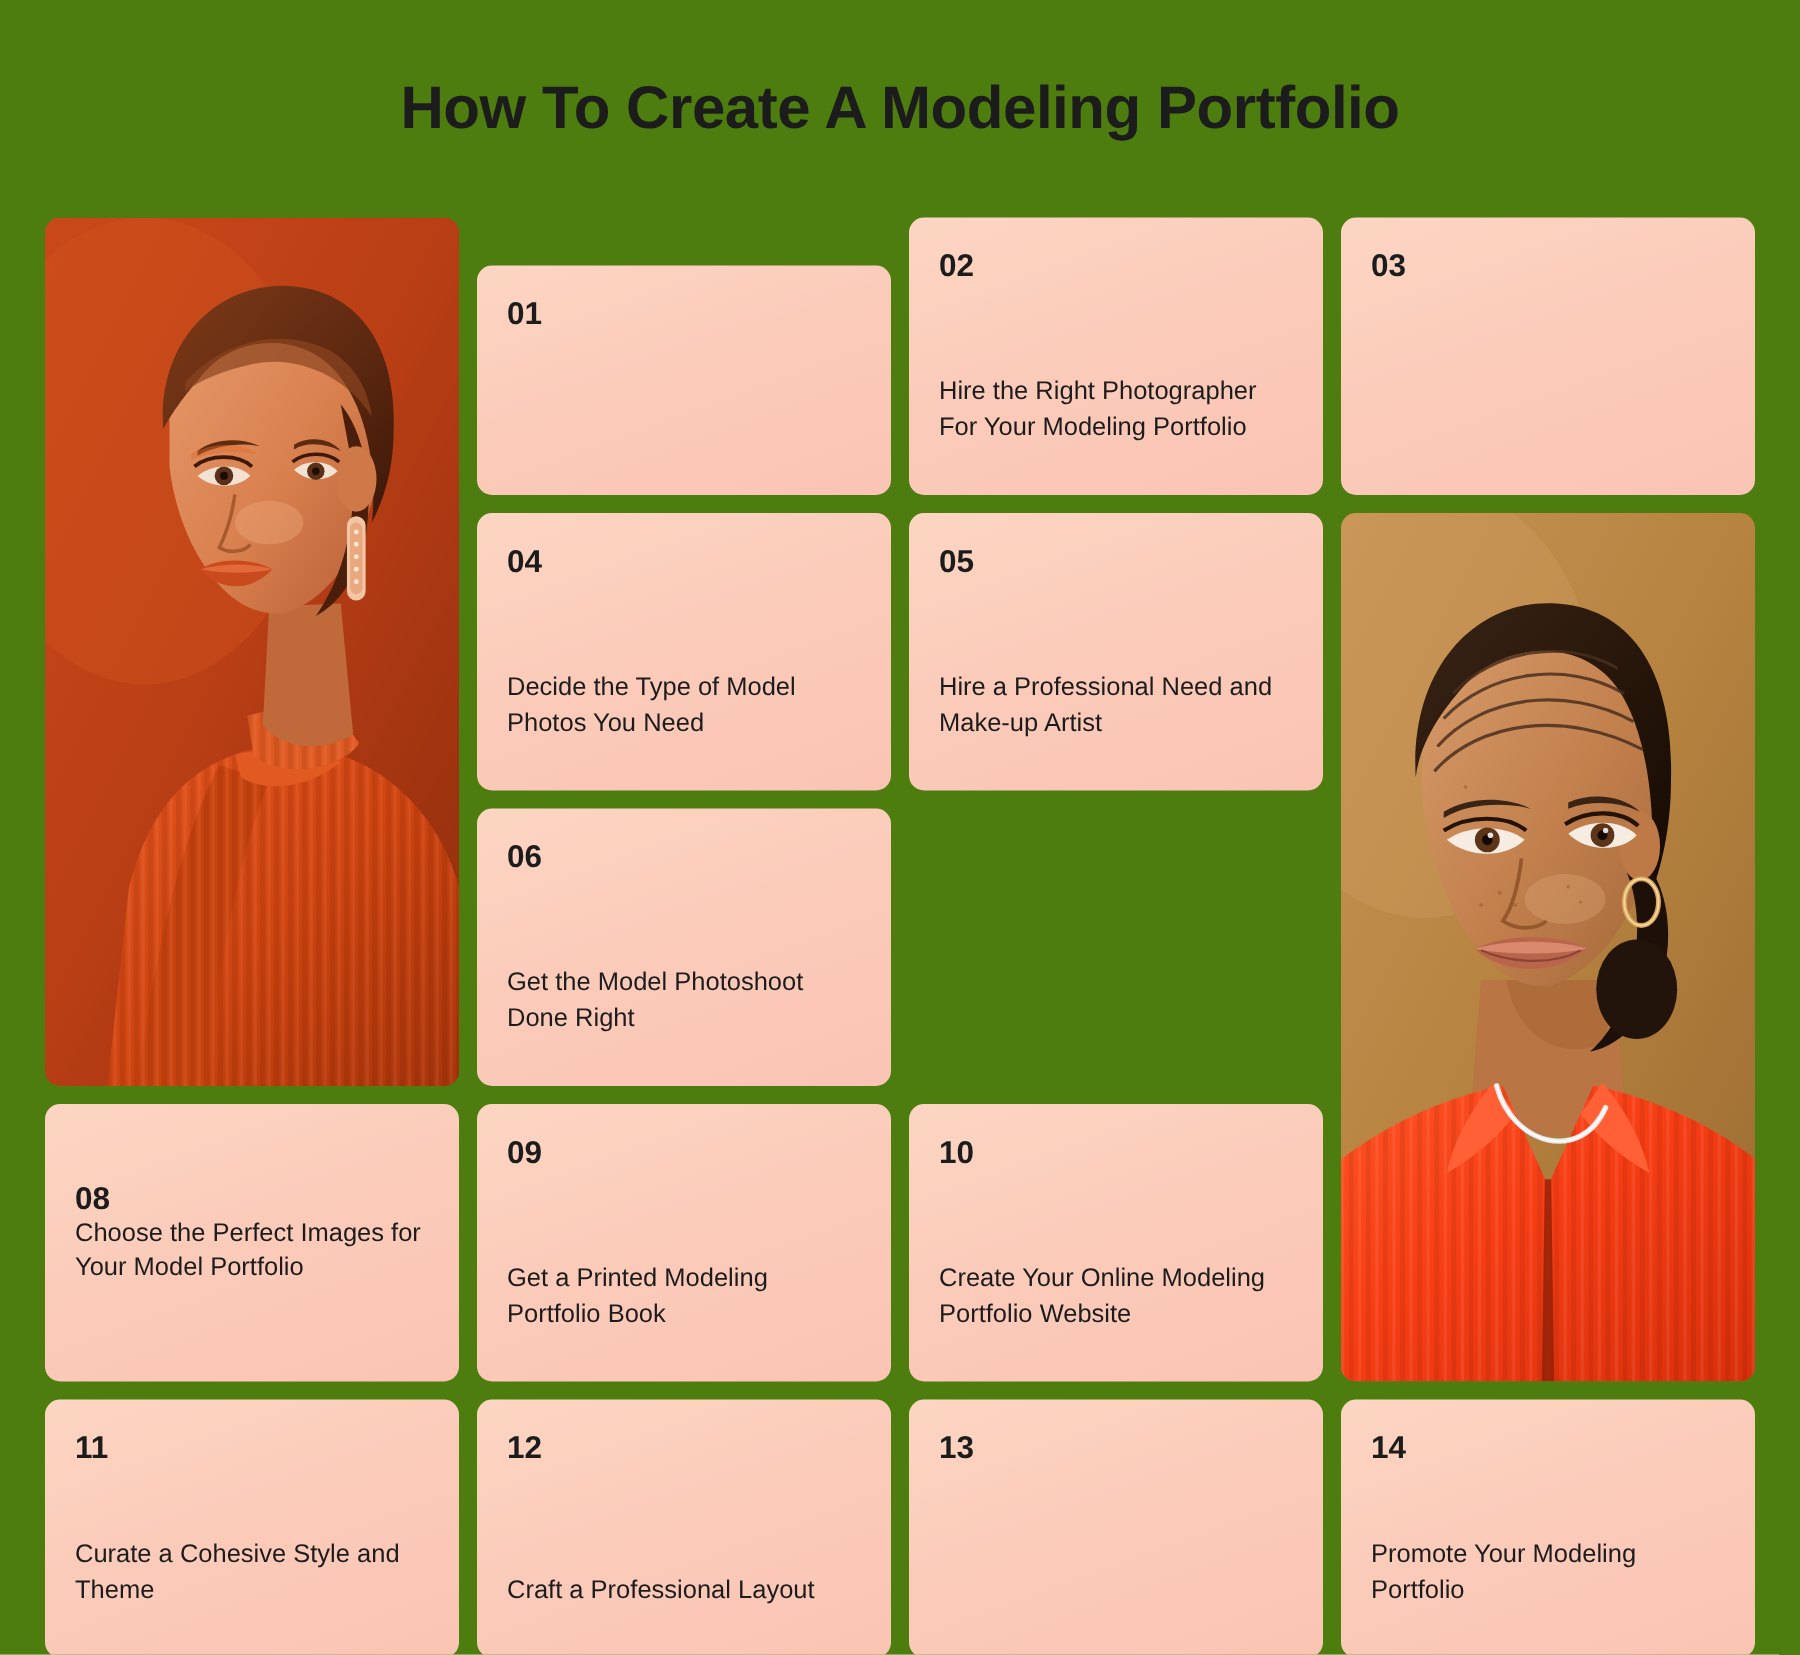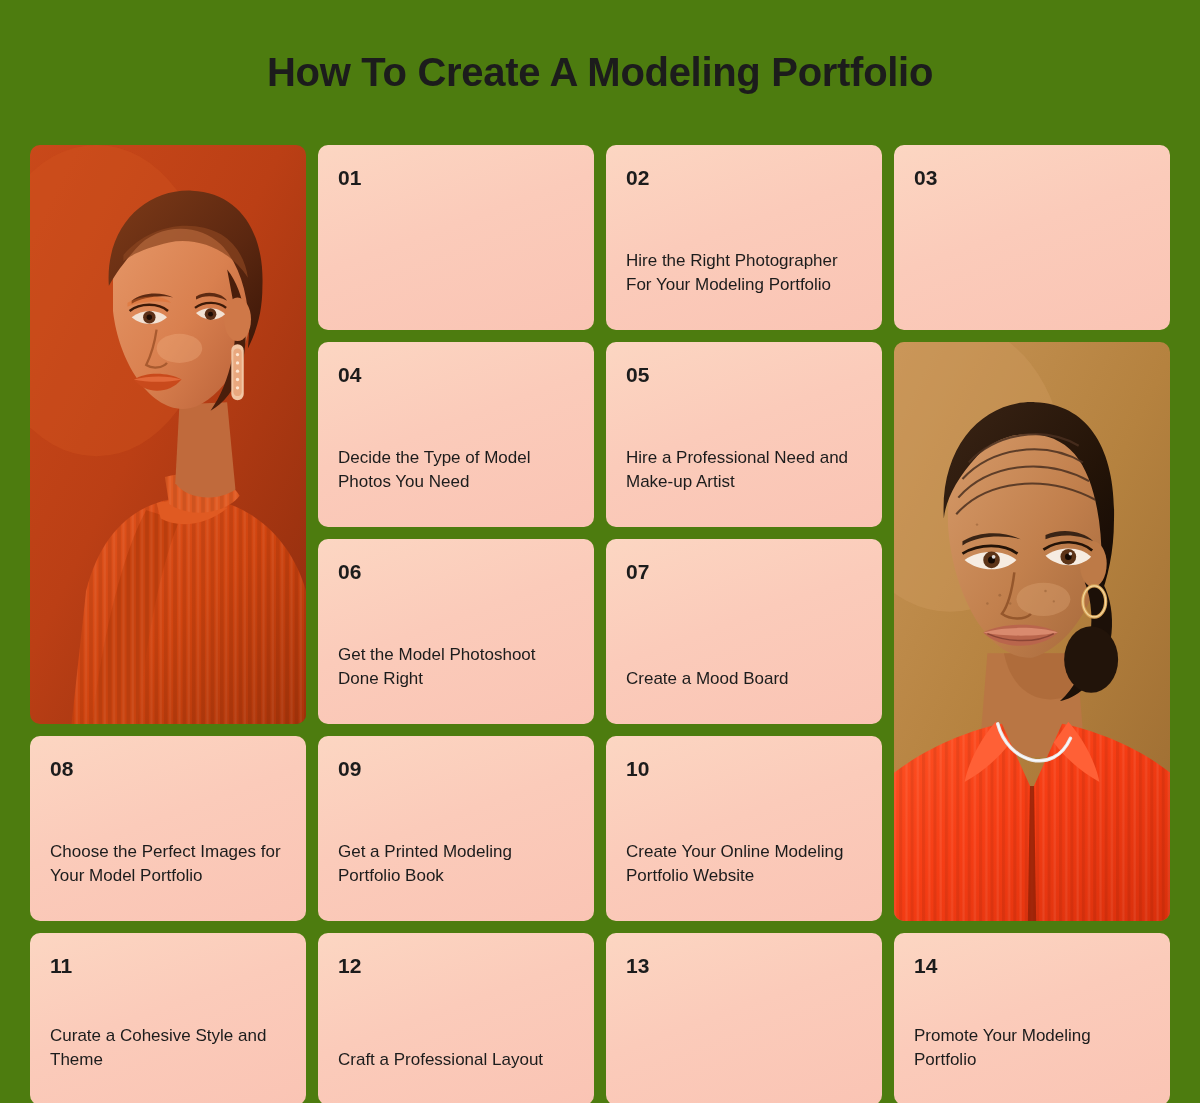--- a/index.html
+++ b/index.html
@@ -79,28 +79,28 @@
   .photo {
     border-radius: 10px;
     overflow: hidden;
     position: relative;
   }
   .photo svg { display: block; width: 100%; height: 100%; }
 
   
   .span-row-1-3 { grid-row: 1 / 4; grid-column: 1 / 2; }
   .span-row-2-4 { grid-row: 2 / 5; grid-column: 4 / 5; }
-  .row1-c2 { grid-row: 1; grid-column: 2; }
+  .row1-c2 { grid-row: 1; grid-column: 2; margin-top: 32px; }
   .row1-c3 { grid-row: 1; grid-column: 3; }
   .row1-c4 { grid-row: 1; grid-column: 4; }
   .row2-c2 { grid-row: 2; grid-column: 2; gap: 24px; }
   .row2-c3 { grid-row: 2; grid-column: 3; }
   .row3-c2 { grid-row: 3; grid-column: 2; }
   .row3-c3 { grid-row: 3; grid-column: 3; }
-  .row4-c1 { grid-row: 4; grid-column: 1; }
+  .row4-c1 { grid-row: 4; grid-column: 1; justify-content: center; }
   .row4-c2 { grid-row: 4; grid-column: 2; }
   .row4-c3 { grid-row: 4; grid-column: 3; }
   .row5-c1 { grid-row: 5; grid-column: 1; }
   .row5-c2 { grid-row: 5; grid-column: 2; }
   .row5-c3 { grid-row: 5; grid-column: 3; }
   .row5-c4 { grid-row: 5; grid-column: 4; }
 </style>
 </head>
 <body>
 
@@ -318,24 +318,20 @@
             <circle cx="86" cy="176" r="1.2"></circle>
         </g>
       </svg>
     </div>
 
     <div class="card row3-c2">
       <div class="card-number">06</div>
       <div class="card-text">Get the Model Photoshoot Done Right</div>
     </div>
 
-    <div class="card row3-c3">
-      <div class="card-number">07</div>
-      <div class="card-text">Create a Mood Board</div>
-    </div>
 
     <div class="card row4-c1">
       <div class="card-number">08</div>
       <div class="card-text">Choose the Perfect Images for Your Model Portfolio</div>
     </div>
 
     <div class="card row4-c2">
       <div class="card-number">09</div>
       <div class="card-text">Get a Printed Modeling Portfolio Book</div>
     </div>

